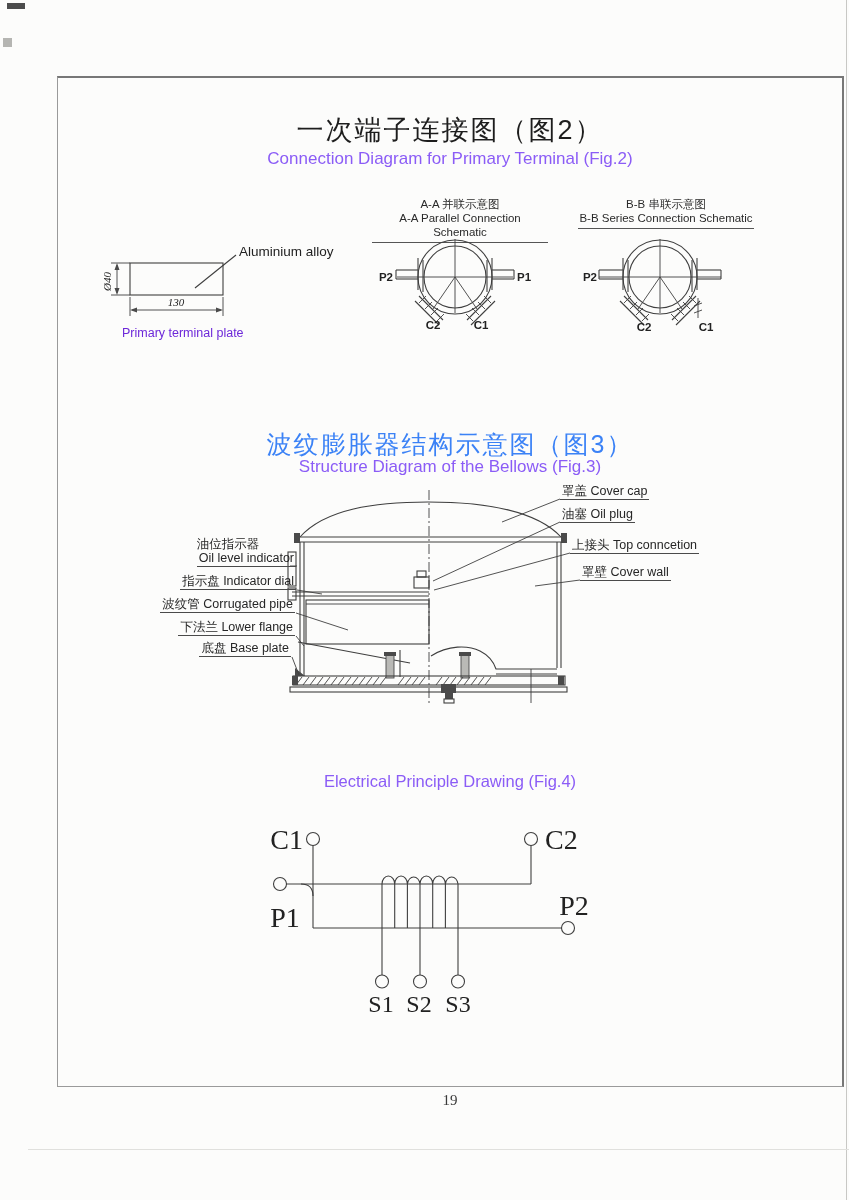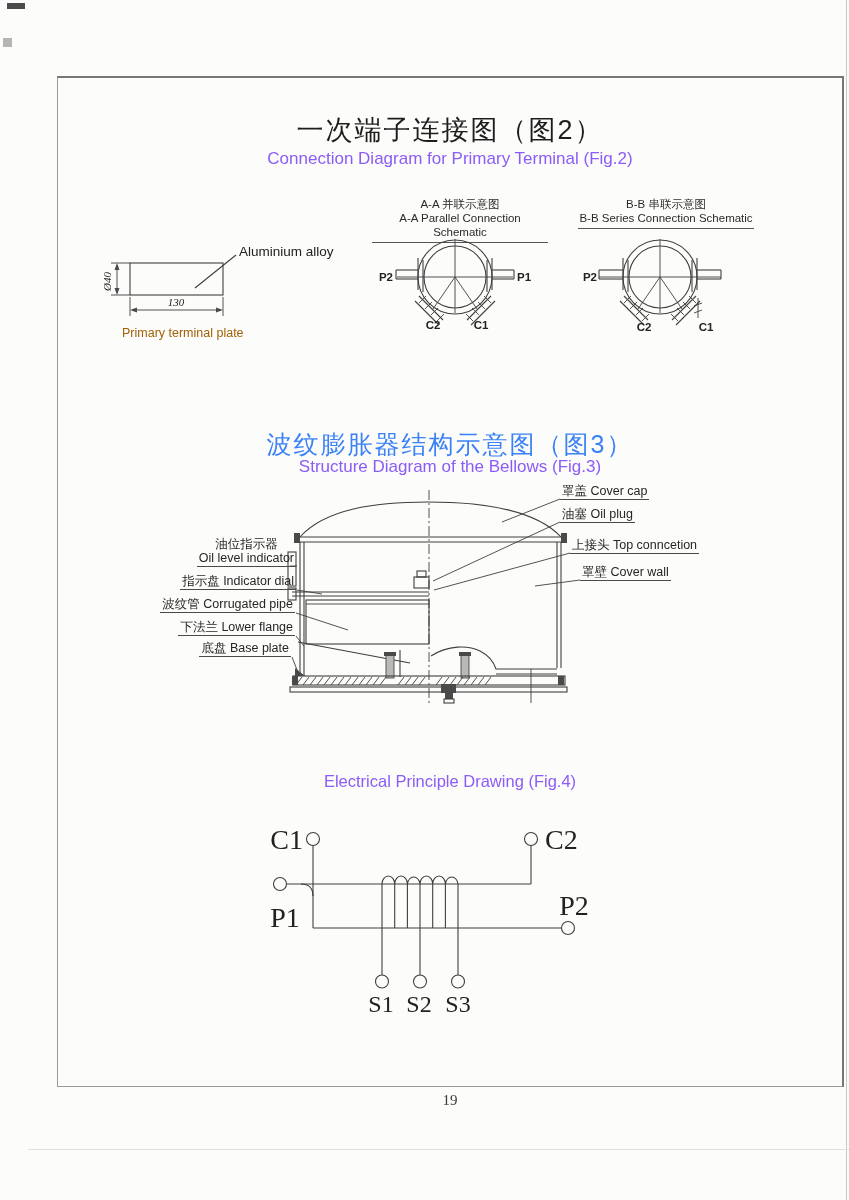--- a/index.html
+++ b/index.html
@@ -8,25 +8,25 @@
   .frame{position:absolute;left:57px;top:76px;width:784px;height:1008px;
          border:1px solid #9a9a9a;border-top:2px solid #777;border-right:2px solid #777;}
   .abs{position:absolute;}
   .ctr{left:57px;width:786px;text-align:center;}
   .t-zh{font-size:27px;letter-spacing:2px;color:#1d1d1d;}
   .t-en{font-size:17px;color:#8b5cf6;}
   .t-zh2{font-size:25px;letter-spacing:2px;color:#3b82f6;}
   .schem-cap{width:176px;text-align:center;font-size:11.5px;line-height:14px;color:#2a2a2a;
              border-bottom:1px solid #555;padding-bottom:3px;}
   .material{font-size:15px;color:#242424;letter-spacing:.5px;}
-  .cap{font-size:12.5px;color:#a16207;}
+  .cap{font-size:12.5px;color:#6d28d9;}
   .blabel{font-size:12.5px;color:#262626;white-space:nowrap;border-bottom:1px solid #4a4a4a;
           padding:0 2px 1px 2px;line-height:14px;}
   .blabel-plain{font-size:12.5px;color:#262626;white-space:nowrap;line-height:14px;}
-  .right-align{text-align:center;}
+  .right-align{text-align:left;}
   .pgnum{font-family:Liberation Serif, serif;font-size:15px;color:#3a3a3a;}
   svg{position:absolute;overflow:visible;}
   svg line,svg path,svg rect.o,svg circle{stroke:#3f3f3f;stroke-width:1.1;fill:none;}
   svg .thin{stroke-width:0.9;}
   svg .dark{fill:#4a4a4a;stroke:none;}
   svg .grayfill{fill:#b9b9b6;stroke:#4a4a4a;stroke-width:0.9;}
   svg text{fill:#222;stroke:none;}
   .term{font-family:"Liberation Sans",sans-serif;font-size:11.5px;font-weight:600;}
   .dim{font-family:"Liberation Serif",serif;font-style:italic;font-size:11px;}
   .callout{font-family:"Liberation Sans",sans-serif;font-size:13.5px;}

